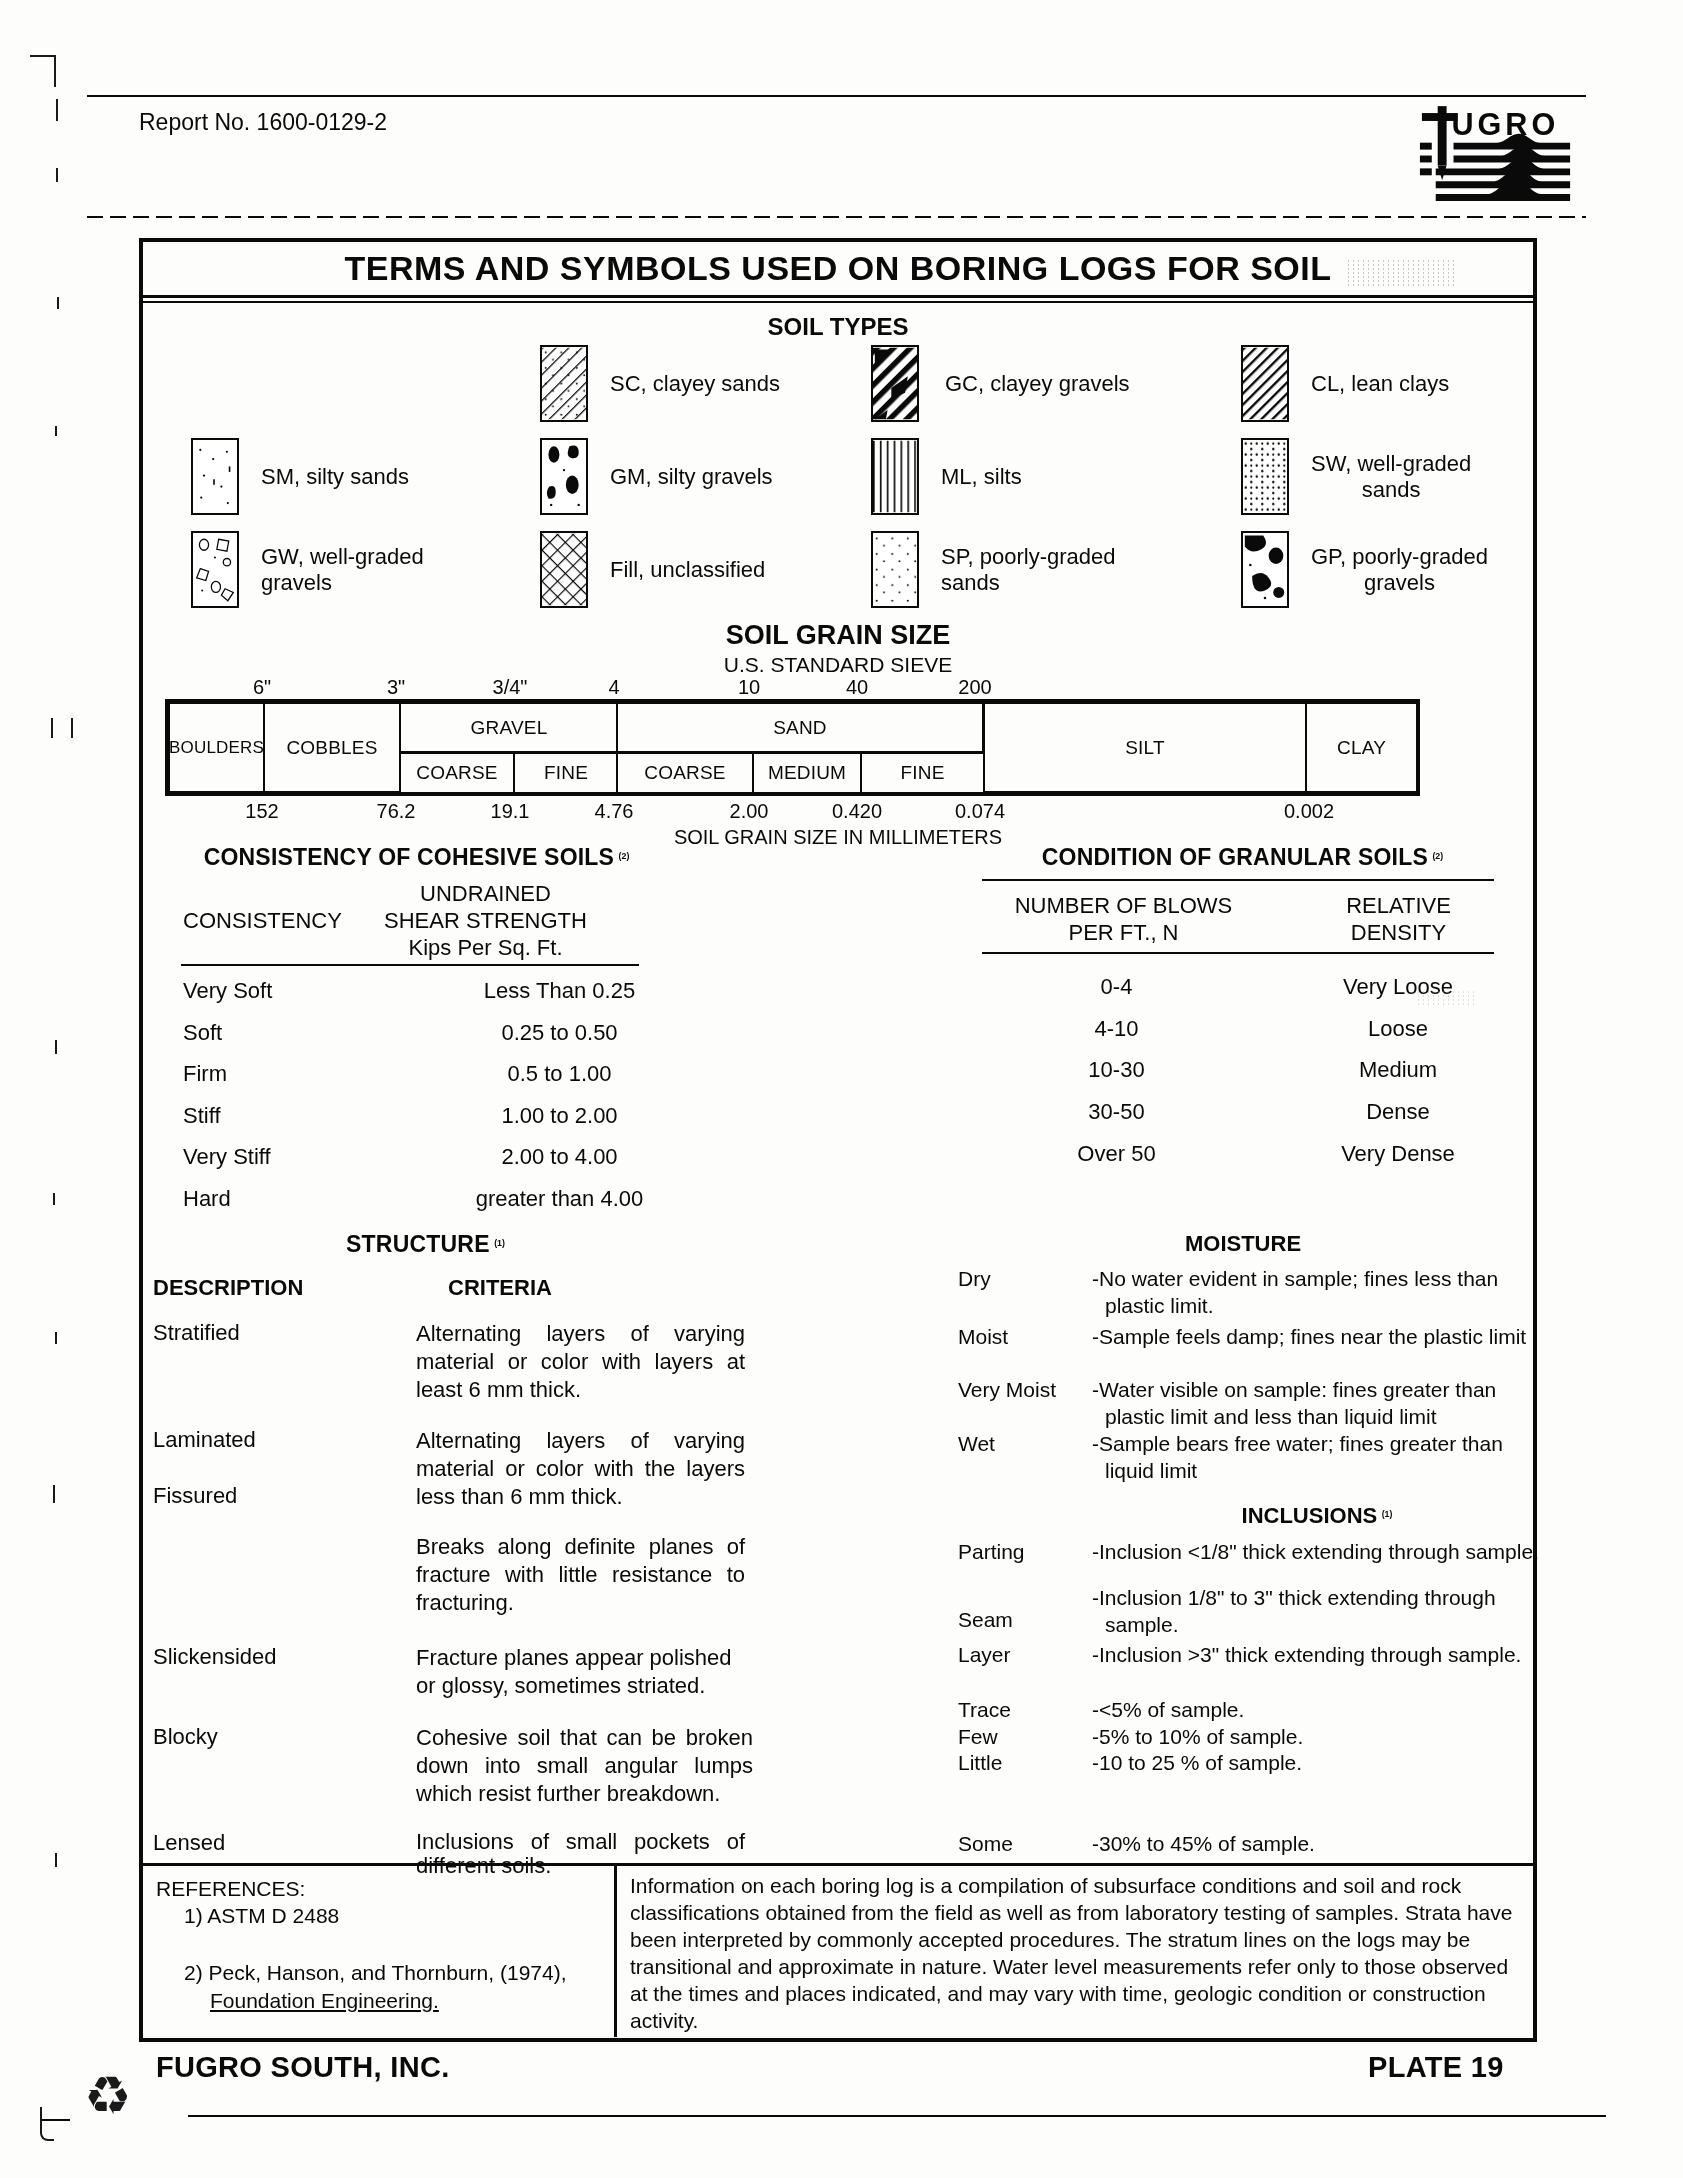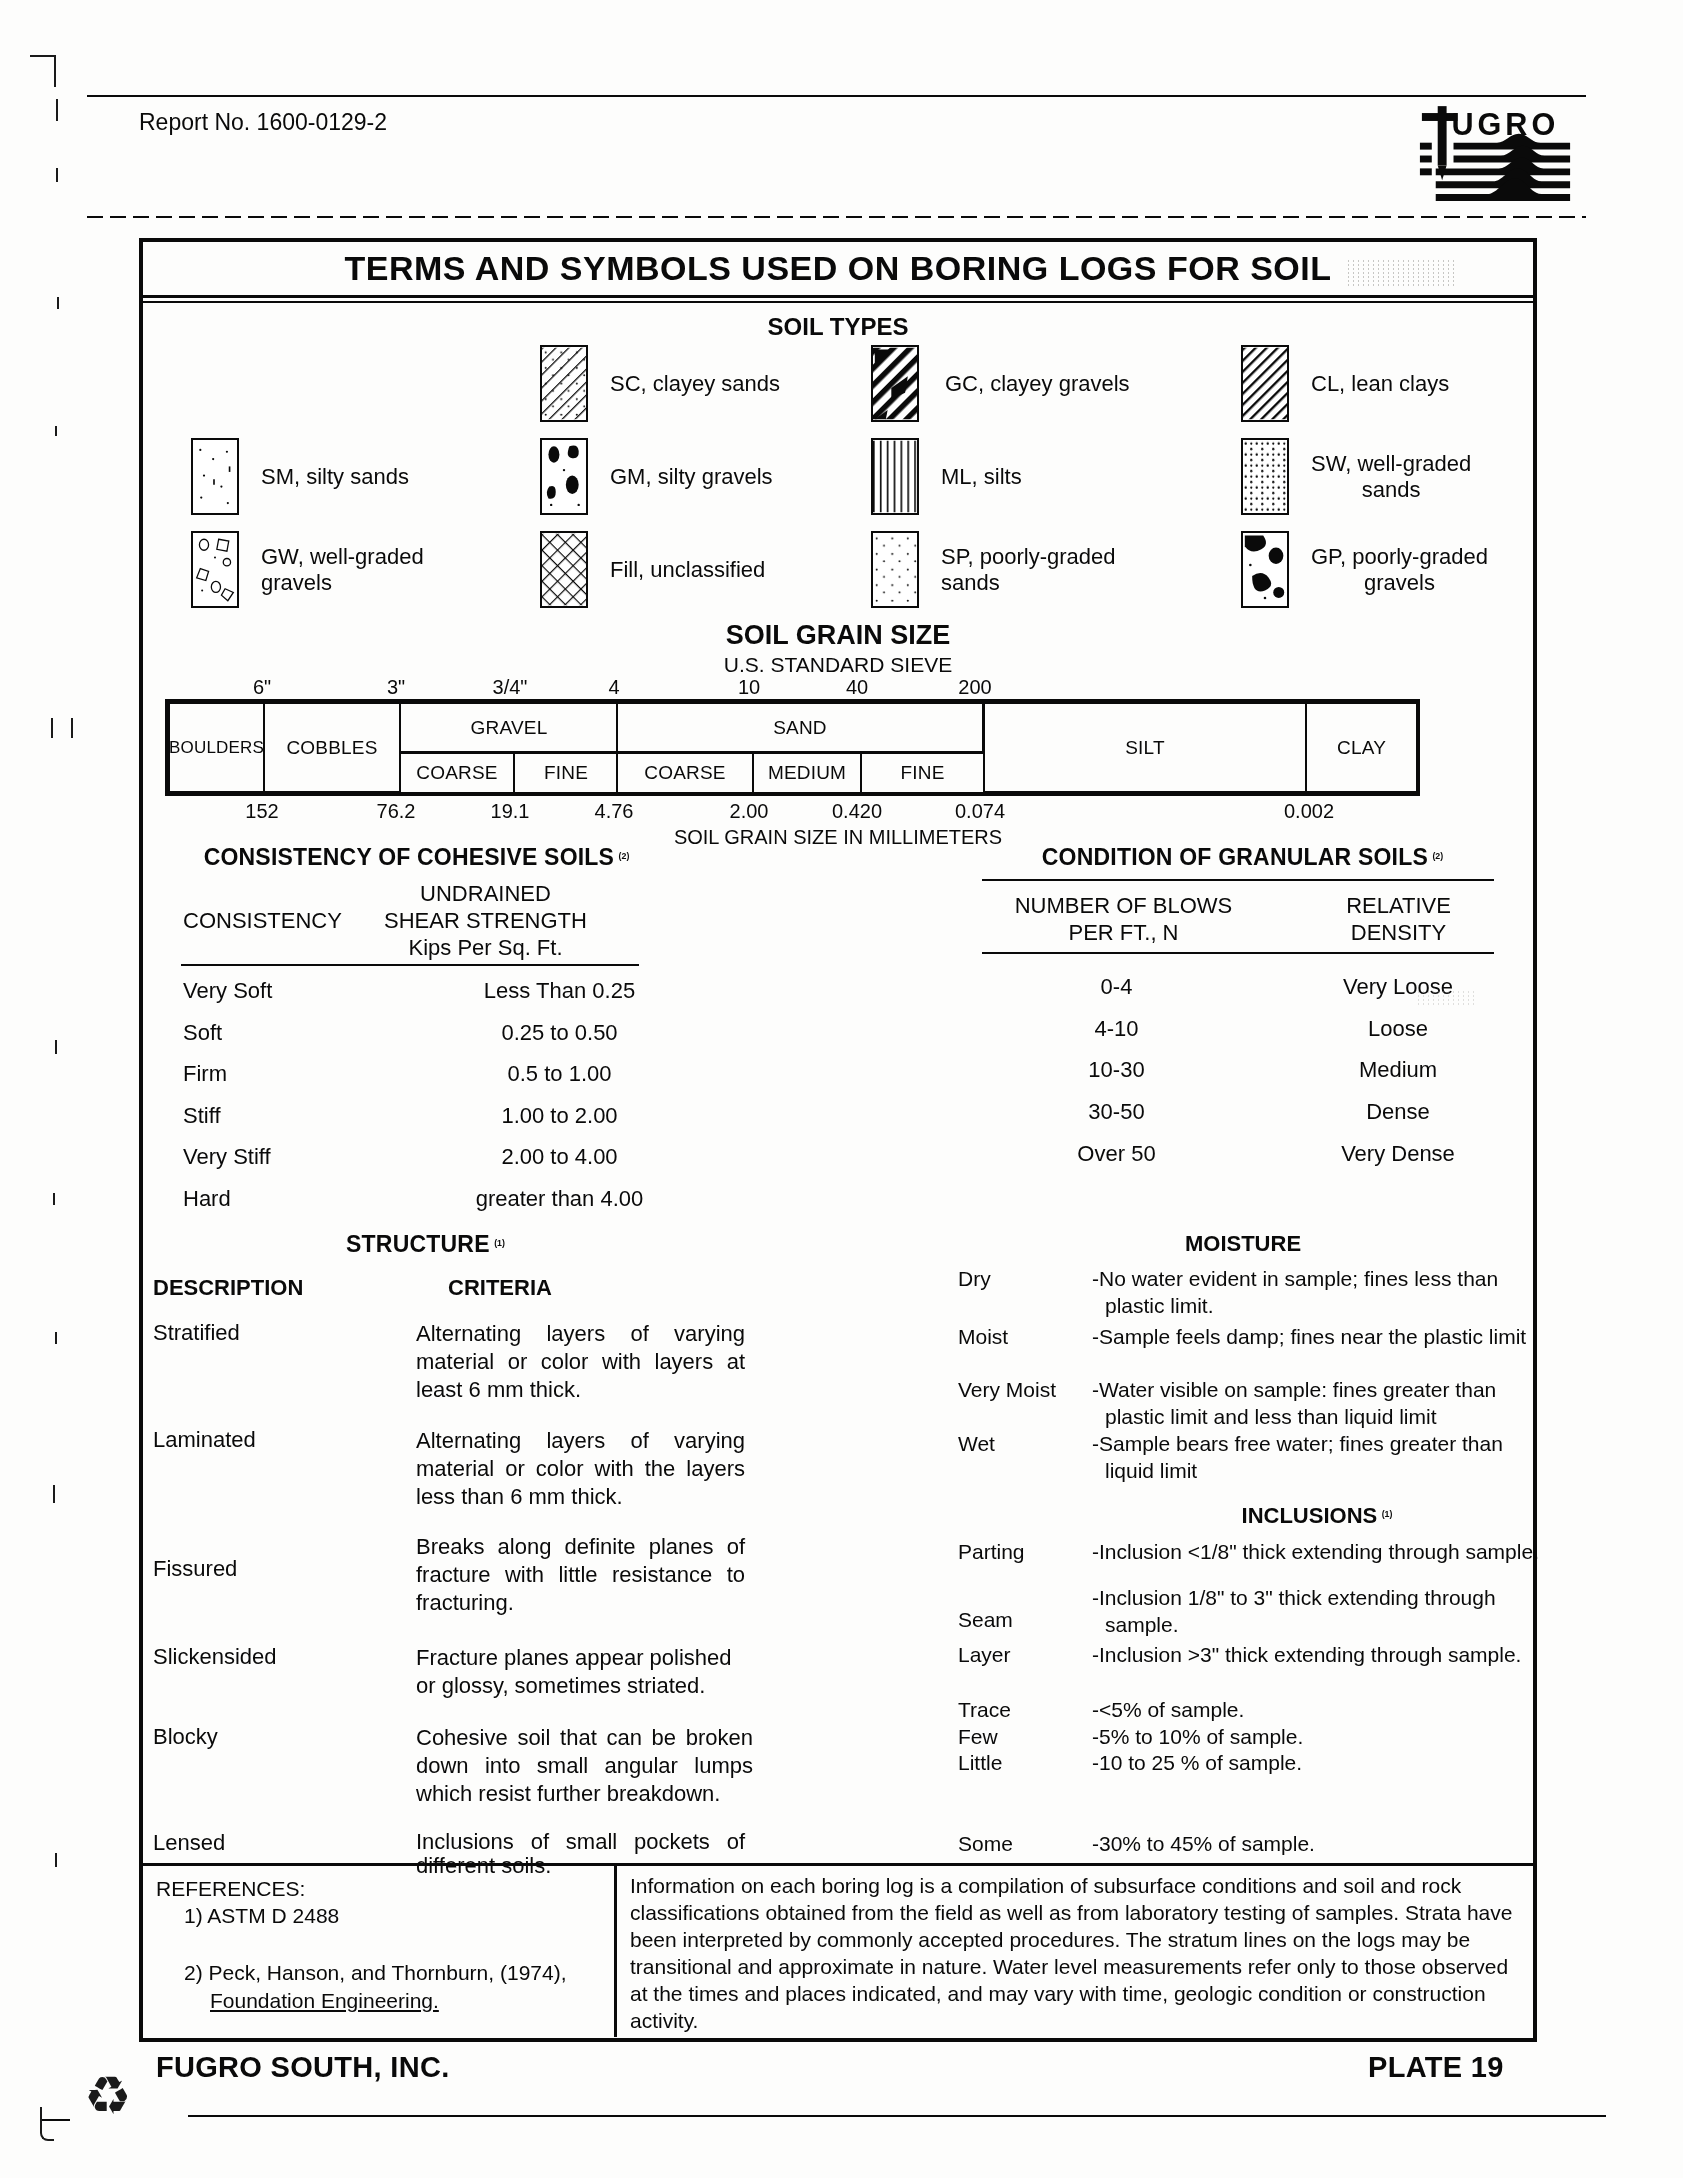--- a/index.html
+++ b/index.html
@@ -302,21 +302,21 @@
     <span class="h23">STRUCTURE</span>
     <span class="sup">(1)</span>
   </div>
   <div class="abs b t22" style="left:153px; top:1275px;">DESCRIPTION</div>
   <div class="abs b ctr t22" style="left:396px; top:1275px; width:208px;">CRITERIA</div>
 
   <div class="abs t22" style="left:153px; top:1320px;">Stratified</div>
   <div class="abs t22 just" style="left:416px; top:1320px; width:329px; line-height:28px;">Alternating layers of varying material or color with layers at least 6 mm thick.</div>
   <div class="abs t22" style="left:153px; top:1427px;">Laminated</div>
   <div class="abs t22 just" style="left:416px; top:1427px; width:329px; line-height:28px;">Alternating layers of varying material or color with the layers less than 6 mm thick.</div>
-  <div class="abs t22" style="left:153px; top:1556px;">Fissured</div>
+  <div class="abs t22" style="left:153px; top:1483px;">Fissured</div>
   <div class="abs t22 just" style="left:416px; top:1533px; width:329px; line-height:28px;">Breaks along definite planes of fracture with little resistance to fracturing.</div>
   <div class="abs t22" style="left:153px; top:1644px;">Slickensided</div>
   <div class="abs t22" style="left:416px; top:1644px; width:337px; line-height:28px;">Fracture planes appear polished or glossy, sometimes striated.</div>
   <div class="abs t22" style="left:153px; top:1724px;">Blocky</div>
   <div class="abs t22 just" style="left:416px; top:1724px; width:337px; line-height:28px;">Cohesive soil that can be broken down into small angular lumps which resist further breakdown.</div>
   <div class="abs t22" style="left:153px; top:1830px;">Lensed</div>
   <div class="abs t22 just" style="left:416px; top:1830px; width:329px; line-height:24px;">Inclusions of small pockets of different soils.</div>
 
   <div class="abs b ctr t22" style="left:1119px; top:1231px; width:248px;">MOISTURE</div>
   <div class="abs t21" style="left:958px; top:1265px;">Dry</div>

